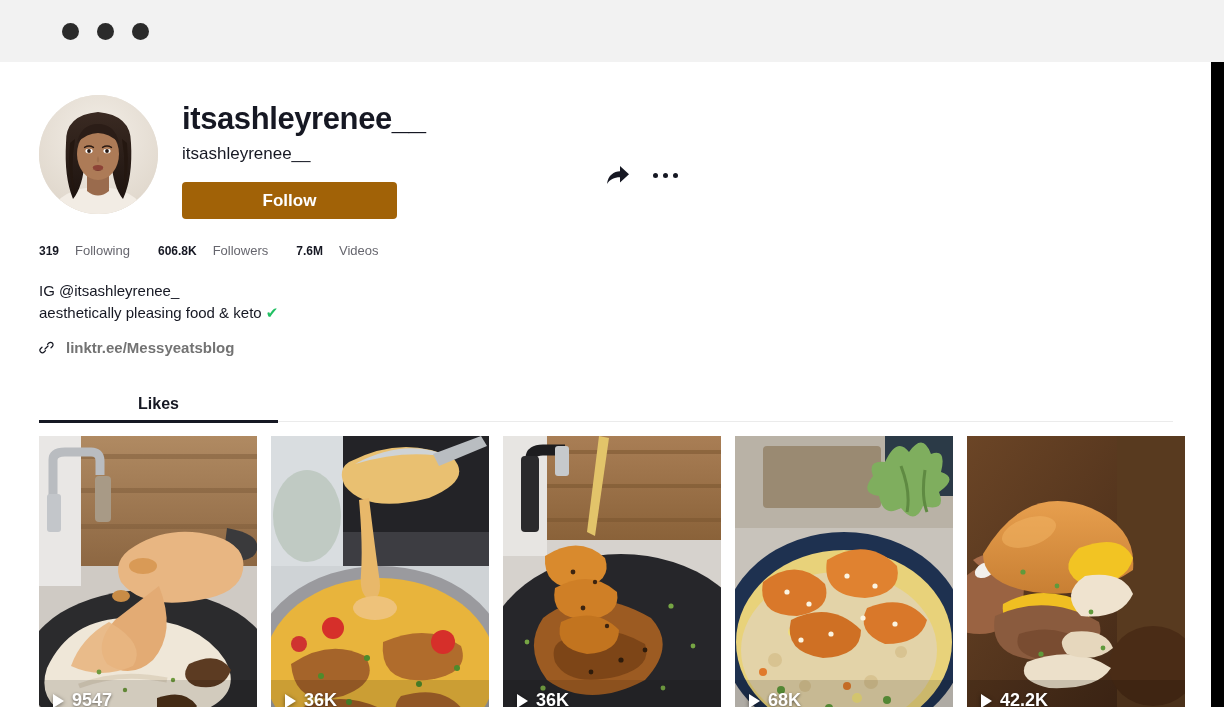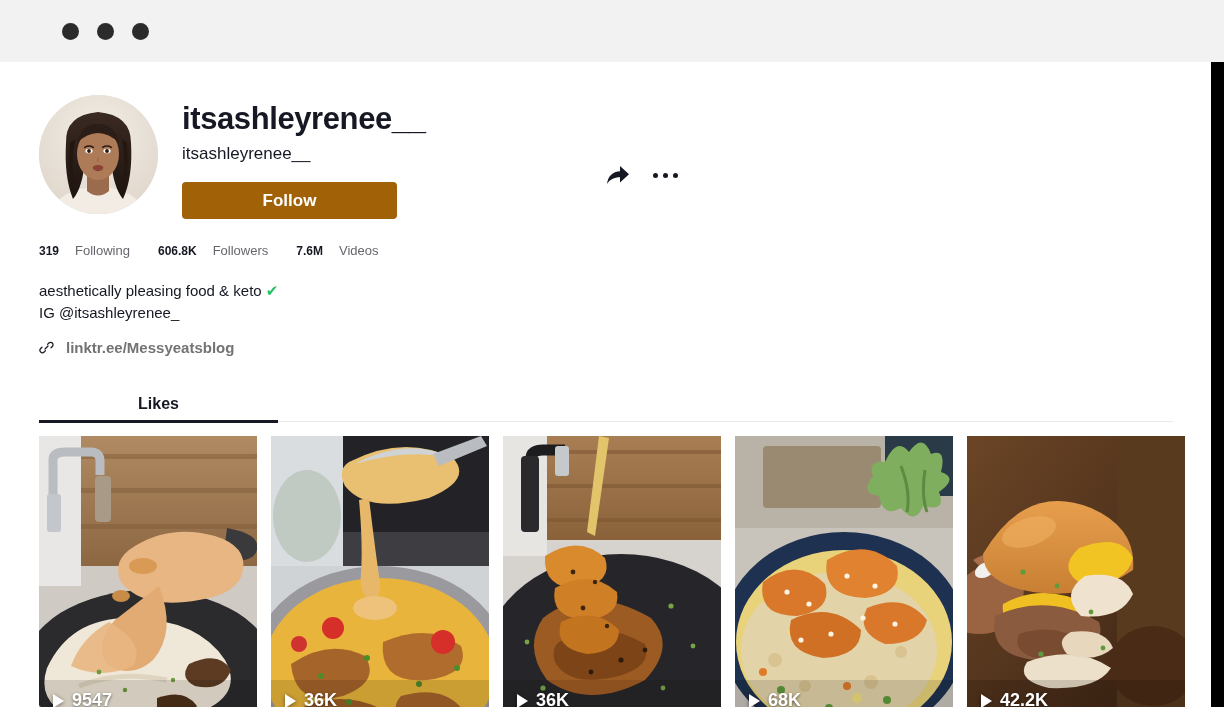--- a/index.html
+++ b/index.html
@@ -225,25 +225,25 @@
         <span class="num">606.8K</span>
         <span class="lbl">Followers</span>
       </div>
       <div class="stat">
         <span class="num">7.6M</span>
         <span class="lbl">Videos</span>
       </div>
     </div>
 
     <div class="bio">
+      <div>IG @itsashleyrenee_</div>
       <div>
         <span>aesthetically pleasing food &amp; keto</span>
         <span class="check">✔</span>
       </div>
-      <div>IG @itsashleyrenee_</div>
     </div>
 
     <div class="linkrow">
       <svg width="15" height="15" viewBox="0 0 16 16" fill="none">
         <path d="M6.4 9.6 L9.6 6.4" stroke="#161823" stroke-width="1.3" stroke-linecap="round"></path>
         <path d="M9.1 4.6 L10.5 3.2 a2.6 2.6 0 0 1 3.7 3.7 L12.8 8.3" stroke="#161823" stroke-width="1.3" fill="none" stroke-linecap="round"></path>
         <path d="M6.9 11.4 L5.5 12.8 a2.6 2.6 0 0 1 -3.7 -3.7 L3.2 7.7" stroke="#161823" stroke-width="1.3" fill="none" stroke-linecap="round"></path>
       </svg>
       <span>linktr.ee/Messyeatsblog</span>
     </div>

